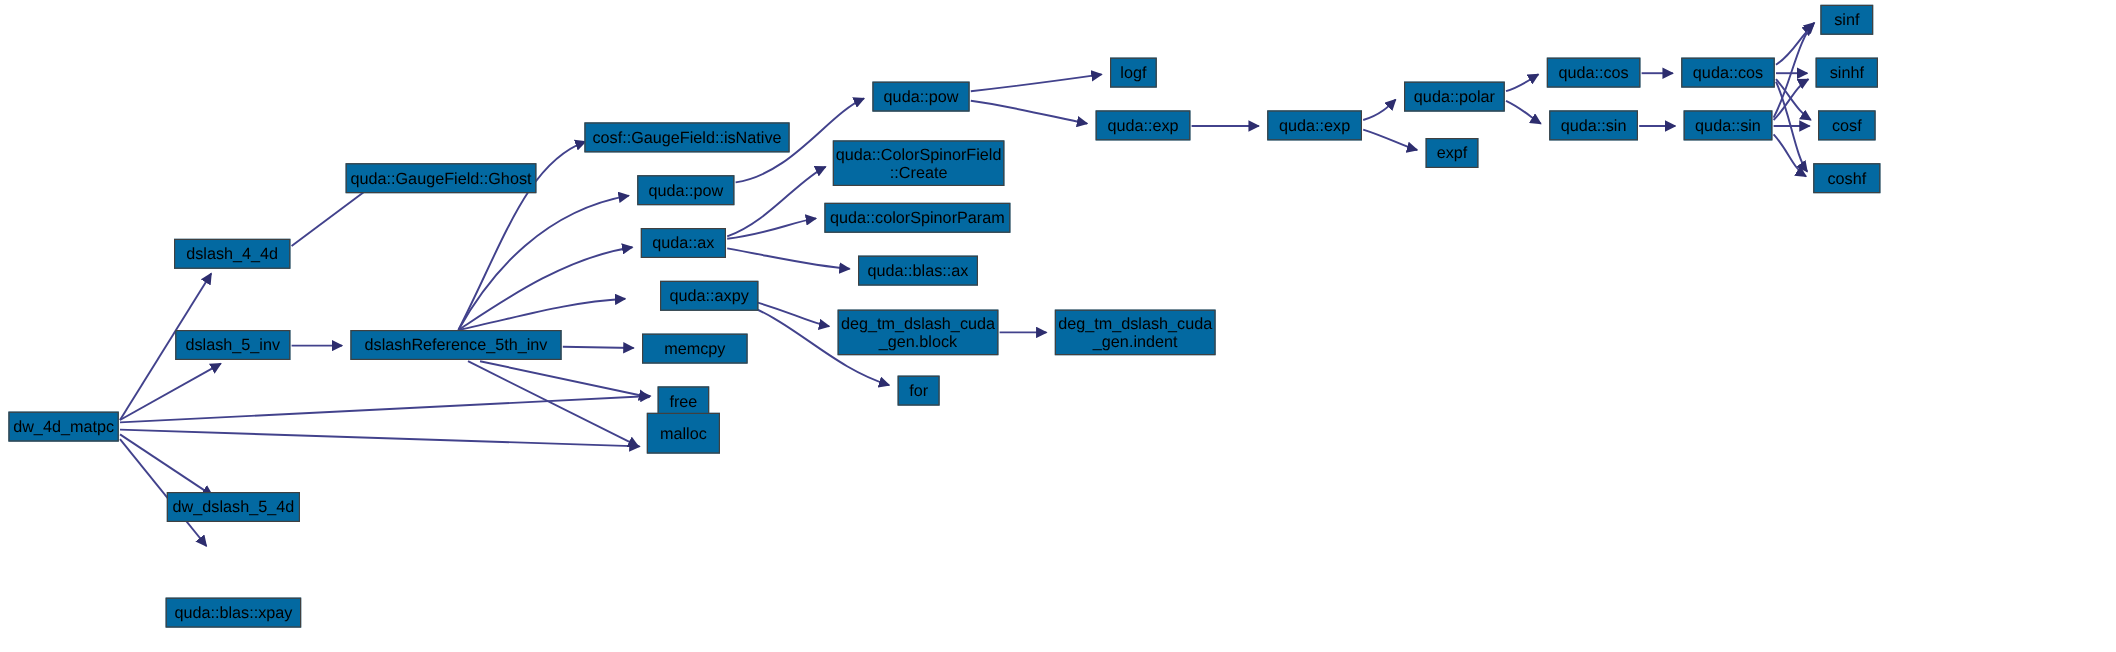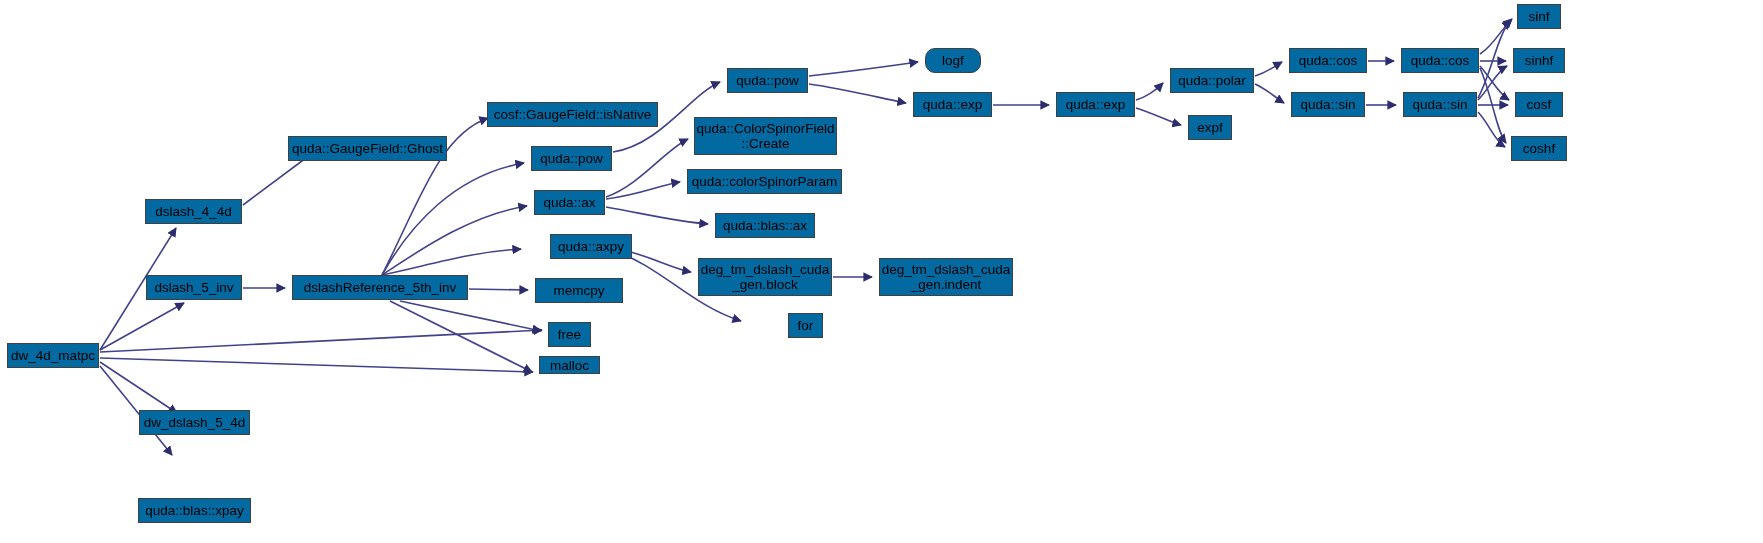--- a/index.html
+++ b/index.html
@@ -107,30 +107,30 @@
       <div class="node" style="left: 139px; top: 410px; width: 111px; height: 25px;"><span class="node-label">dw_dslash_5_4d</span></div>
       <div class="node" style="left: 138px; top: 454px; width: 113px; height: 25px; margin-top: 44px;"><span class="node-label">quda::blas::xpay</span></div>
       <div class="node" style="left: 292px; top: 275px; width: 176px; height: 25px;"><span class="node-label">dslashReference_5th_inv</span></div>
       <div class="node" style="left: 288px; top: 136px; width: 159px; height: 25px;"><span class="node-label">quda::GaugeField::Ghost</span></div>
       <div class="node" style="left: 487px; top: 102px; width: 171px; height: 25px;"><span class="node-label">cosf::GaugeField::isNative</span></div>
       <div class="node" style="left: 531px; top: 146px; width: 81px; height: 25px;"><span class="node-label">quda::pow</span></div>
       <div class="node" style="left: 534px; top: 190px; width: 71px; height: 25px;"><span class="node-label">quda::ax</span></div>
       <div class="node" style="left: 550px; top: 234px; width: 82px; height: 25px;"><span class="node-label">quda::axpy</span></div>
       <div class="node" style="left: 535px; top: 278px; width: 88px; height: 25px;"><span class="node-label">memcpy</span></div>
       <div class="node" style="left: 548px; top: 322px; width: 43px; height: 25px;"><span class="node-label">free</span></div>
-      <div class="node" style="left: 539px; top: 356px; width: 61px; height: 18px;"><span class="node-label">malloc</span></div>
+      <div class="node" style="left: 539px; top: 344px; width: 61px; height: 34px;"><span class="node-label">malloc</span></div>
       <div class="node" style="left: 727px; top: 68px; width: 81px; height: 25px;"><span class="node-label">quda::pow</span></div>
       <div class="node" style="left: 694px; top: 117px; width: 143px; height: 38px;"><span class="node-label">quda::ColorSpinorField
 ::Create</span></div>
       <div class="node" style="left: 687px; top: 169px; width: 155px; height: 25px;"><span class="node-label">quda::colorSpinorParam</span></div>
       <div class="node" style="left: 715px; top: 213px; width: 100px; height: 25px;"><span class="node-label">quda::blas::ax</span></div>
       <div class="node" style="left: 698px; top: 258px; width: 134px; height: 38px;"><span class="node-label">deg_tm_dslash_cuda
 _gen.block</span></div>
-      <div class="node" style="left: 748px; top: 313px; width: 35px; height: 25px; margin-left: 40px;"><span class="node-label">for</span></div>
-      <div class="node" style="left: 925px; top: 48px; width: 56px; height: 25px; border-radius: 10px;"><span class="node-label">logf</span></div>
+      <div class="node" style="left: 748px; top: 313px; width: 35px; height: 25px;"><span class="node-label">for</span></div>
+      <div class="node" style="left: 925px; top: 48px; width: 39px; height: 25px;"><span class="node-label">logf</span></div>
       <div class="node" style="left: 913px; top: 92px; width: 79px; height: 25px;"><span class="node-label">quda::exp</span></div>
       <div class="node" style="left: 879px; top: 258px; width: 134px; height: 38px;"><span class="node-label">deg_tm_dslash_cuda
 _gen.indent</span></div>
       <div class="node" style="left: 1056px; top: 92px; width: 79px; height: 25px;"><span class="node-label">quda::exp</span></div>
       <div class="node" style="left: 1170px; top: 68px; width: 84px; height: 25px;"><span class="node-label">quda::polar</span></div>
       <div class="node" style="left: 1188px; top: 115px; width: 44px; height: 25px;"><span class="node-label">expf</span></div>
       <div class="node" style="left: 1289px; top: 48px; width: 78px; height: 25px;"><span class="node-label">quda::cos</span></div>
       <div class="node" style="left: 1291px; top: 92px; width: 74px; height: 25px;"><span class="node-label">quda::sin</span></div>
       <div class="node" style="left: 1401px; top: 48px; width: 78px; height: 25px;"><span class="node-label">quda::cos</span></div>
       <div class="node" style="left: 1403px; top: 92px; width: 74px; height: 25px;"><span class="node-label">quda::sin</span></div>

